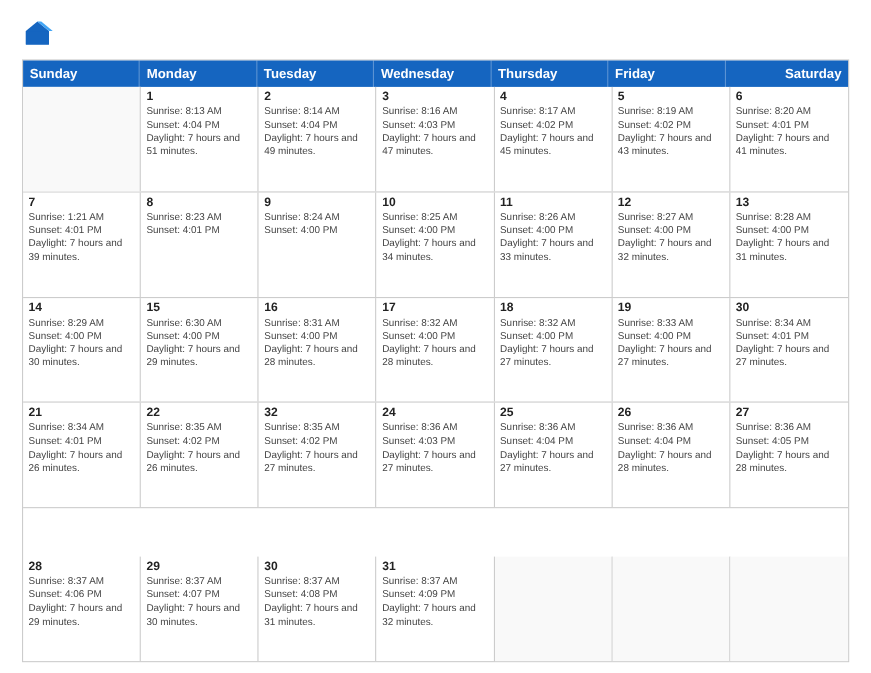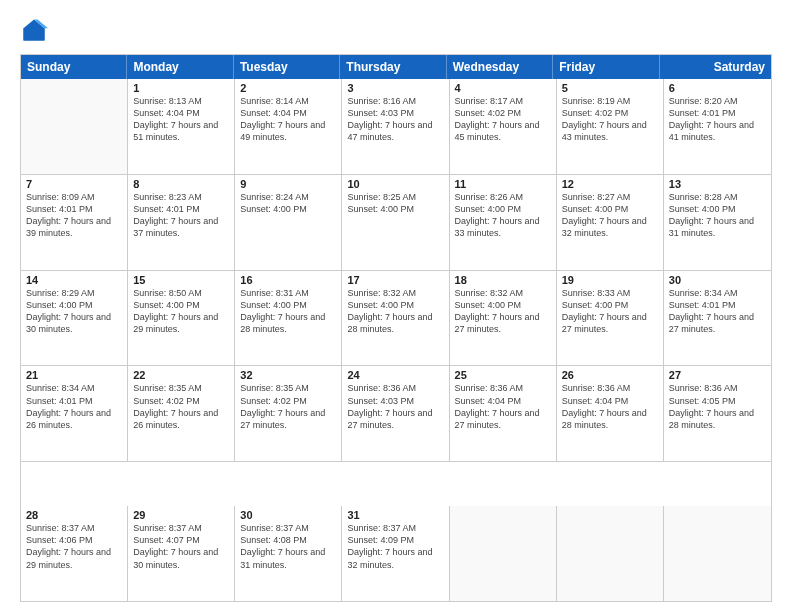--- a/index.html
+++ b/index.html
@@ -132,22 +132,22 @@
       <div class="month-title"></div>
       <div class="subtitle"></div>
     </div>
   </div>
 
   <div class="calendar">
     <div class="cal-header">
     <div class="cal-header-cell">Sunday</div>
         <div class="cal-header-cell">Monday</div>
         <div class="cal-header-cell">Tuesday</div>
+        <div class="cal-header-cell">Wednesday</div>
         <div class="cal-header-cell">Thursday</div>
-        <div class="cal-header-cell">Wednesday</div>
         <div class="cal-header-cell">Friday</div>
         <div class="cal-header-cell">Saturday</div>
       </div>
     <div class="cal-body">
     <div class="cal-row">
           <div class="cal-cell empty"></div>
           <div class="cal-cell">
             <div class="day-num">1</div>
             <div class="cell-line">Sunrise: 8:13 AM</div>
             <div class="cell-line">Sunset: 4:04 PM</div>
@@ -180,39 +180,39 @@
           <div class="cal-cell">
             <div class="day-num">6</div>
             <div class="cell-line">Sunrise: 8:20 AM</div>
             <div class="cell-line">Sunset: 4:01 PM</div>
             <div class="cell-line">Daylight: 7 hours and 41 minutes.</div>
           </div>
         </div>
         <div class="cal-row">
           <div class="cal-cell">
             <div class="day-num">7</div>
-            <div class="cell-line">Sunrise: 8:09 AM</div>
+            <div class="cell-line">Sunrise: 1:21 AM</div>
             <div class="cell-line">Sunset: 4:01 PM</div>
             <div class="cell-line">Daylight: 7 hours and 39 minutes.</div>
           </div>
           <div class="cal-cell">
             <div class="day-num">8</div>
             <div class="cell-line">Sunrise: 8:23 AM</div>
             <div class="cell-line">Sunset: 4:01 PM</div>
-            <div class="cell-line">Daylight: 7 hours and 37 minutes.</div>
           </div>
           <div class="cal-cell">
             <div class="day-num">9</div>
             <div class="cell-line">Sunrise: 8:24 AM</div>
             <div class="cell-line">Sunset: 4:00 PM</div>
           </div>
           <div class="cal-cell">
             <div class="day-num">10</div>
             <div class="cell-line">Sunrise: 8:25 AM</div>
             <div class="cell-line">Sunset: 4:00 PM</div>
+            <div class="cell-line">Daylight: 7 hours and 34 minutes.</div>
           </div>
           <div class="cal-cell">
             <div class="day-num">11</div>
             <div class="cell-line">Sunrise: 8:26 AM</div>
             <div class="cell-line">Sunset: 4:00 PM</div>
             <div class="cell-line">Daylight: 7 hours and 33 minutes.</div>
           </div>
           <div class="cal-cell">
             <div class="day-num">12</div>
             <div class="cell-line">Sunrise: 8:27 AM</div>
@@ -228,21 +228,21 @@
         </div>
         <div class="cal-row">
           <div class="cal-cell">
             <div class="day-num">14</div>
             <div class="cell-line">Sunrise: 8:29 AM</div>
             <div class="cell-line">Sunset: 4:00 PM</div>
             <div class="cell-line">Daylight: 7 hours and 30 minutes.</div>
           </div>
           <div class="cal-cell">
             <div class="day-num">15</div>
-            <div class="cell-line">Sunrise: 8:50 AM</div>
+            <div class="cell-line">Sunrise: 6:30 AM</div>
             <div class="cell-line">Sunset: 4:00 PM</div>
             <div class="cell-line">Daylight: 7 hours and 29 minutes.</div>
           </div>
           <div class="cal-cell">
             <div class="day-num">16</div>
             <div class="cell-line">Sunrise: 8:31 AM</div>
             <div class="cell-line">Sunset: 4:00 PM</div>
             <div class="cell-line">Daylight: 7 hours and 28 minutes.</div>
           </div>
           <div class="cal-cell">

